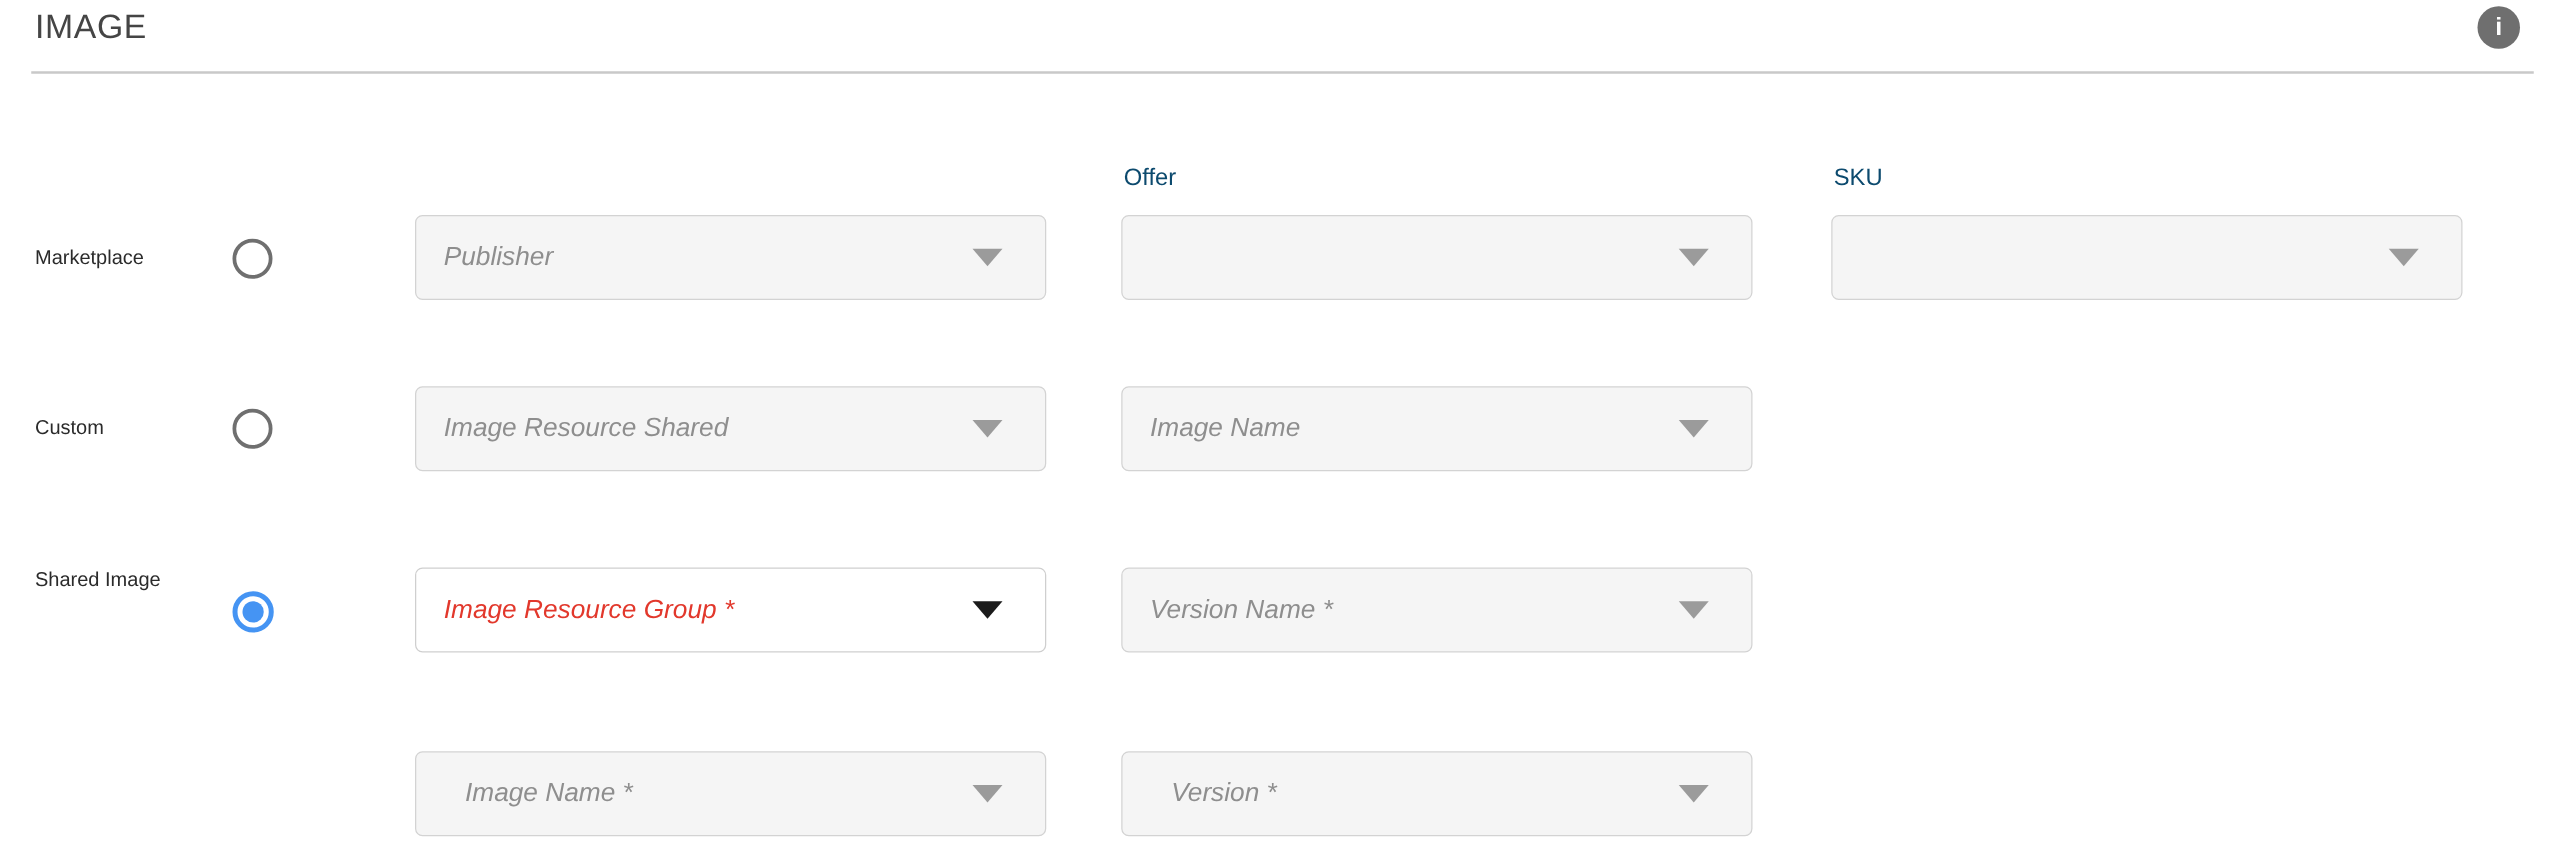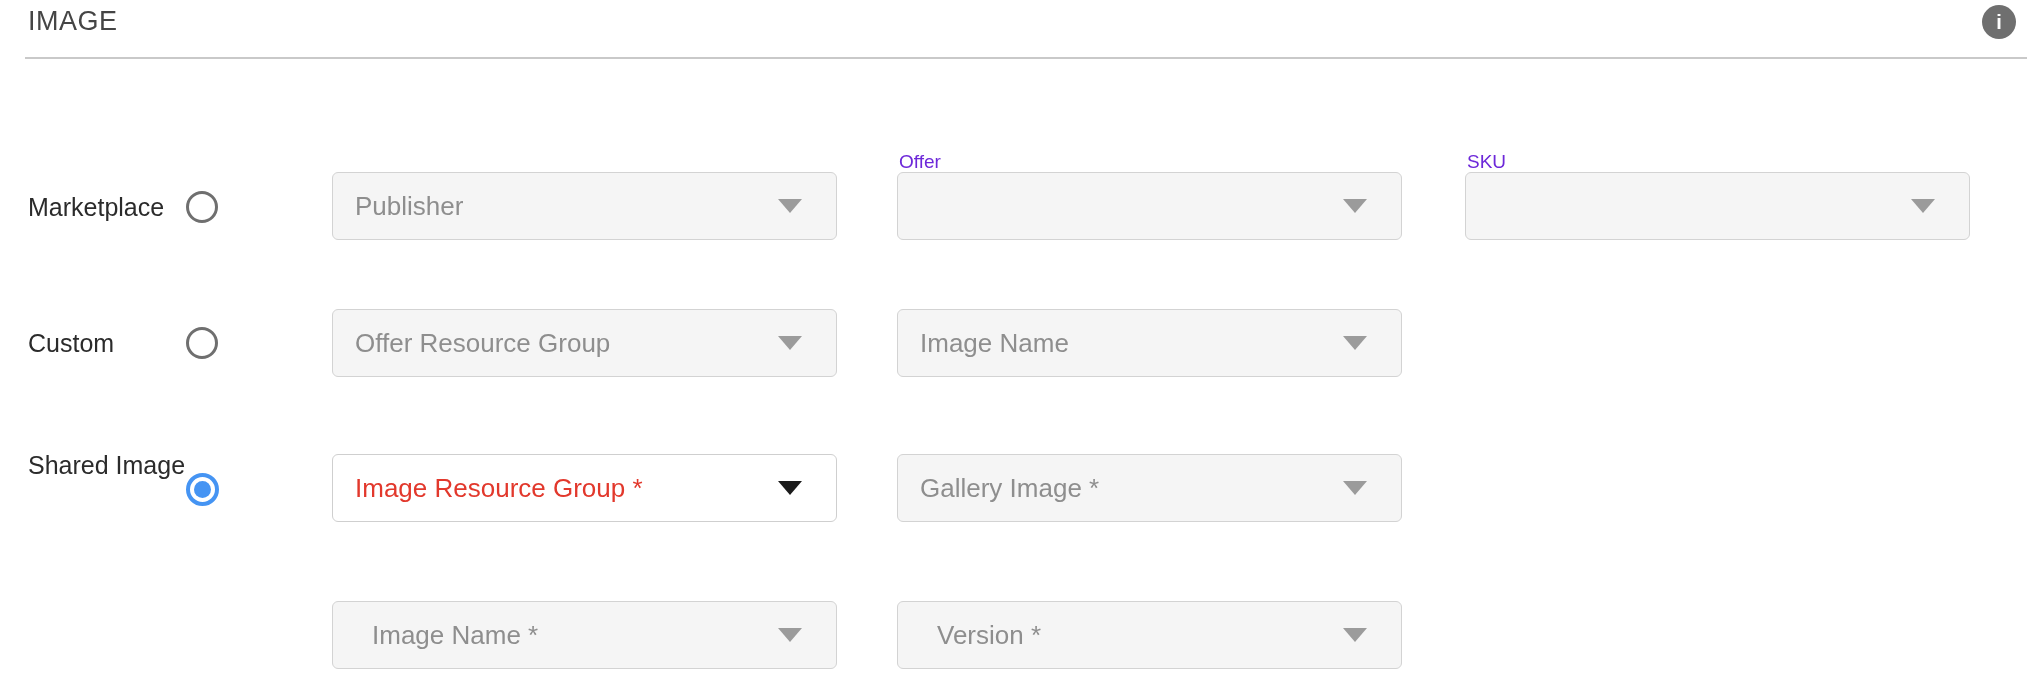--- a/index.html
+++ b/index.html
@@ -45,21 +45,21 @@
     position: absolute;
     left: 25px;
     top: 57px;
     width: 2002px;
     height: 2px;
     background: #c9c9c9;
   }
   .opt-label {
     position: absolute;
     left: 28px;
-    font-size: 25px;
+    font-size: 16px;
     line-height: 26px;
     color: #2b2b2b;
     white-space: nowrap;
   }
   .radio {
     position: absolute;
     left: 186px;
     width: 26px;
     height: 26px;
     border: 3px solid #6f6f6f;
@@ -71,39 +71,40 @@
   .radio.checked { border-color: #4594f3; border-width: 4px; width: 25px; height: 25px; }
   .radio.checked::after {
     content: "";
     position: absolute;
     inset: 4px;
     border-radius: 50%;
     background: #4594f3;
   }
   .flabel {
     position: absolute;
-    top: 151px;
+    top: 132px;
     font-size: 19px;
-    color: #6d28d9;
+    color: #0c4a6e;
     white-space: nowrap;
   }
   .field {
     position: absolute;
     width: 505px;
     height: 68px;
     box-sizing: border-box;
     background: #f5f5f5;
     border: 1px solid #d3d3d3;
     border-radius: 6px;
     display: flex;
     align-items: center;
     padding-left: 22px;
-    font-size: 26px;
+    font-size: 21px;
     color: #8e8e8e;
     cursor: pointer;
+    font-style: italic;
   }
   .field .ph { white-space: nowrap; }
   .caret {
     position: absolute;
     right: 34px;
     top: 50%;
     margin-top: -7px;
     width: 0;
     height: 0;
     border-left: 12px solid transparent;
@@ -155,34 +156,34 @@
   <div class="field r1 c2">
     <span class="ph"></span>
     <span class="caret"></span>
   </div>
   <div class="field r1 c3">
     <span class="ph"></span>
     <span class="caret"></span>
   </div>
 
   <div class="field r2 c1">
-    <span class="ph">Offer Resource Group</span>
+    <span class="ph">Image Resource Shared</span>
     <span class="caret"></span>
   </div>
   <div class="field r2 c2">
     <span class="ph">Image Name</span>
     <span class="caret"></span>
   </div>
 
   <div class="field r3 c1 required">
     <span class="ph">Image Resource Group *</span>
     <span class="caret"></span>
   </div>
   <div class="field r3 c2">
-    <span class="ph">Gallery Image *</span>
+    <span class="ph">Version Name *</span>
     <span class="caret"></span>
   </div>
 
   <div class="field r4 c1">
     <span class="ph">Image Name *</span>
     <span class="caret"></span>
   </div>
   <div class="field r4 c2">
     <span class="ph">Version *</span>
     <span class="caret"></span>

